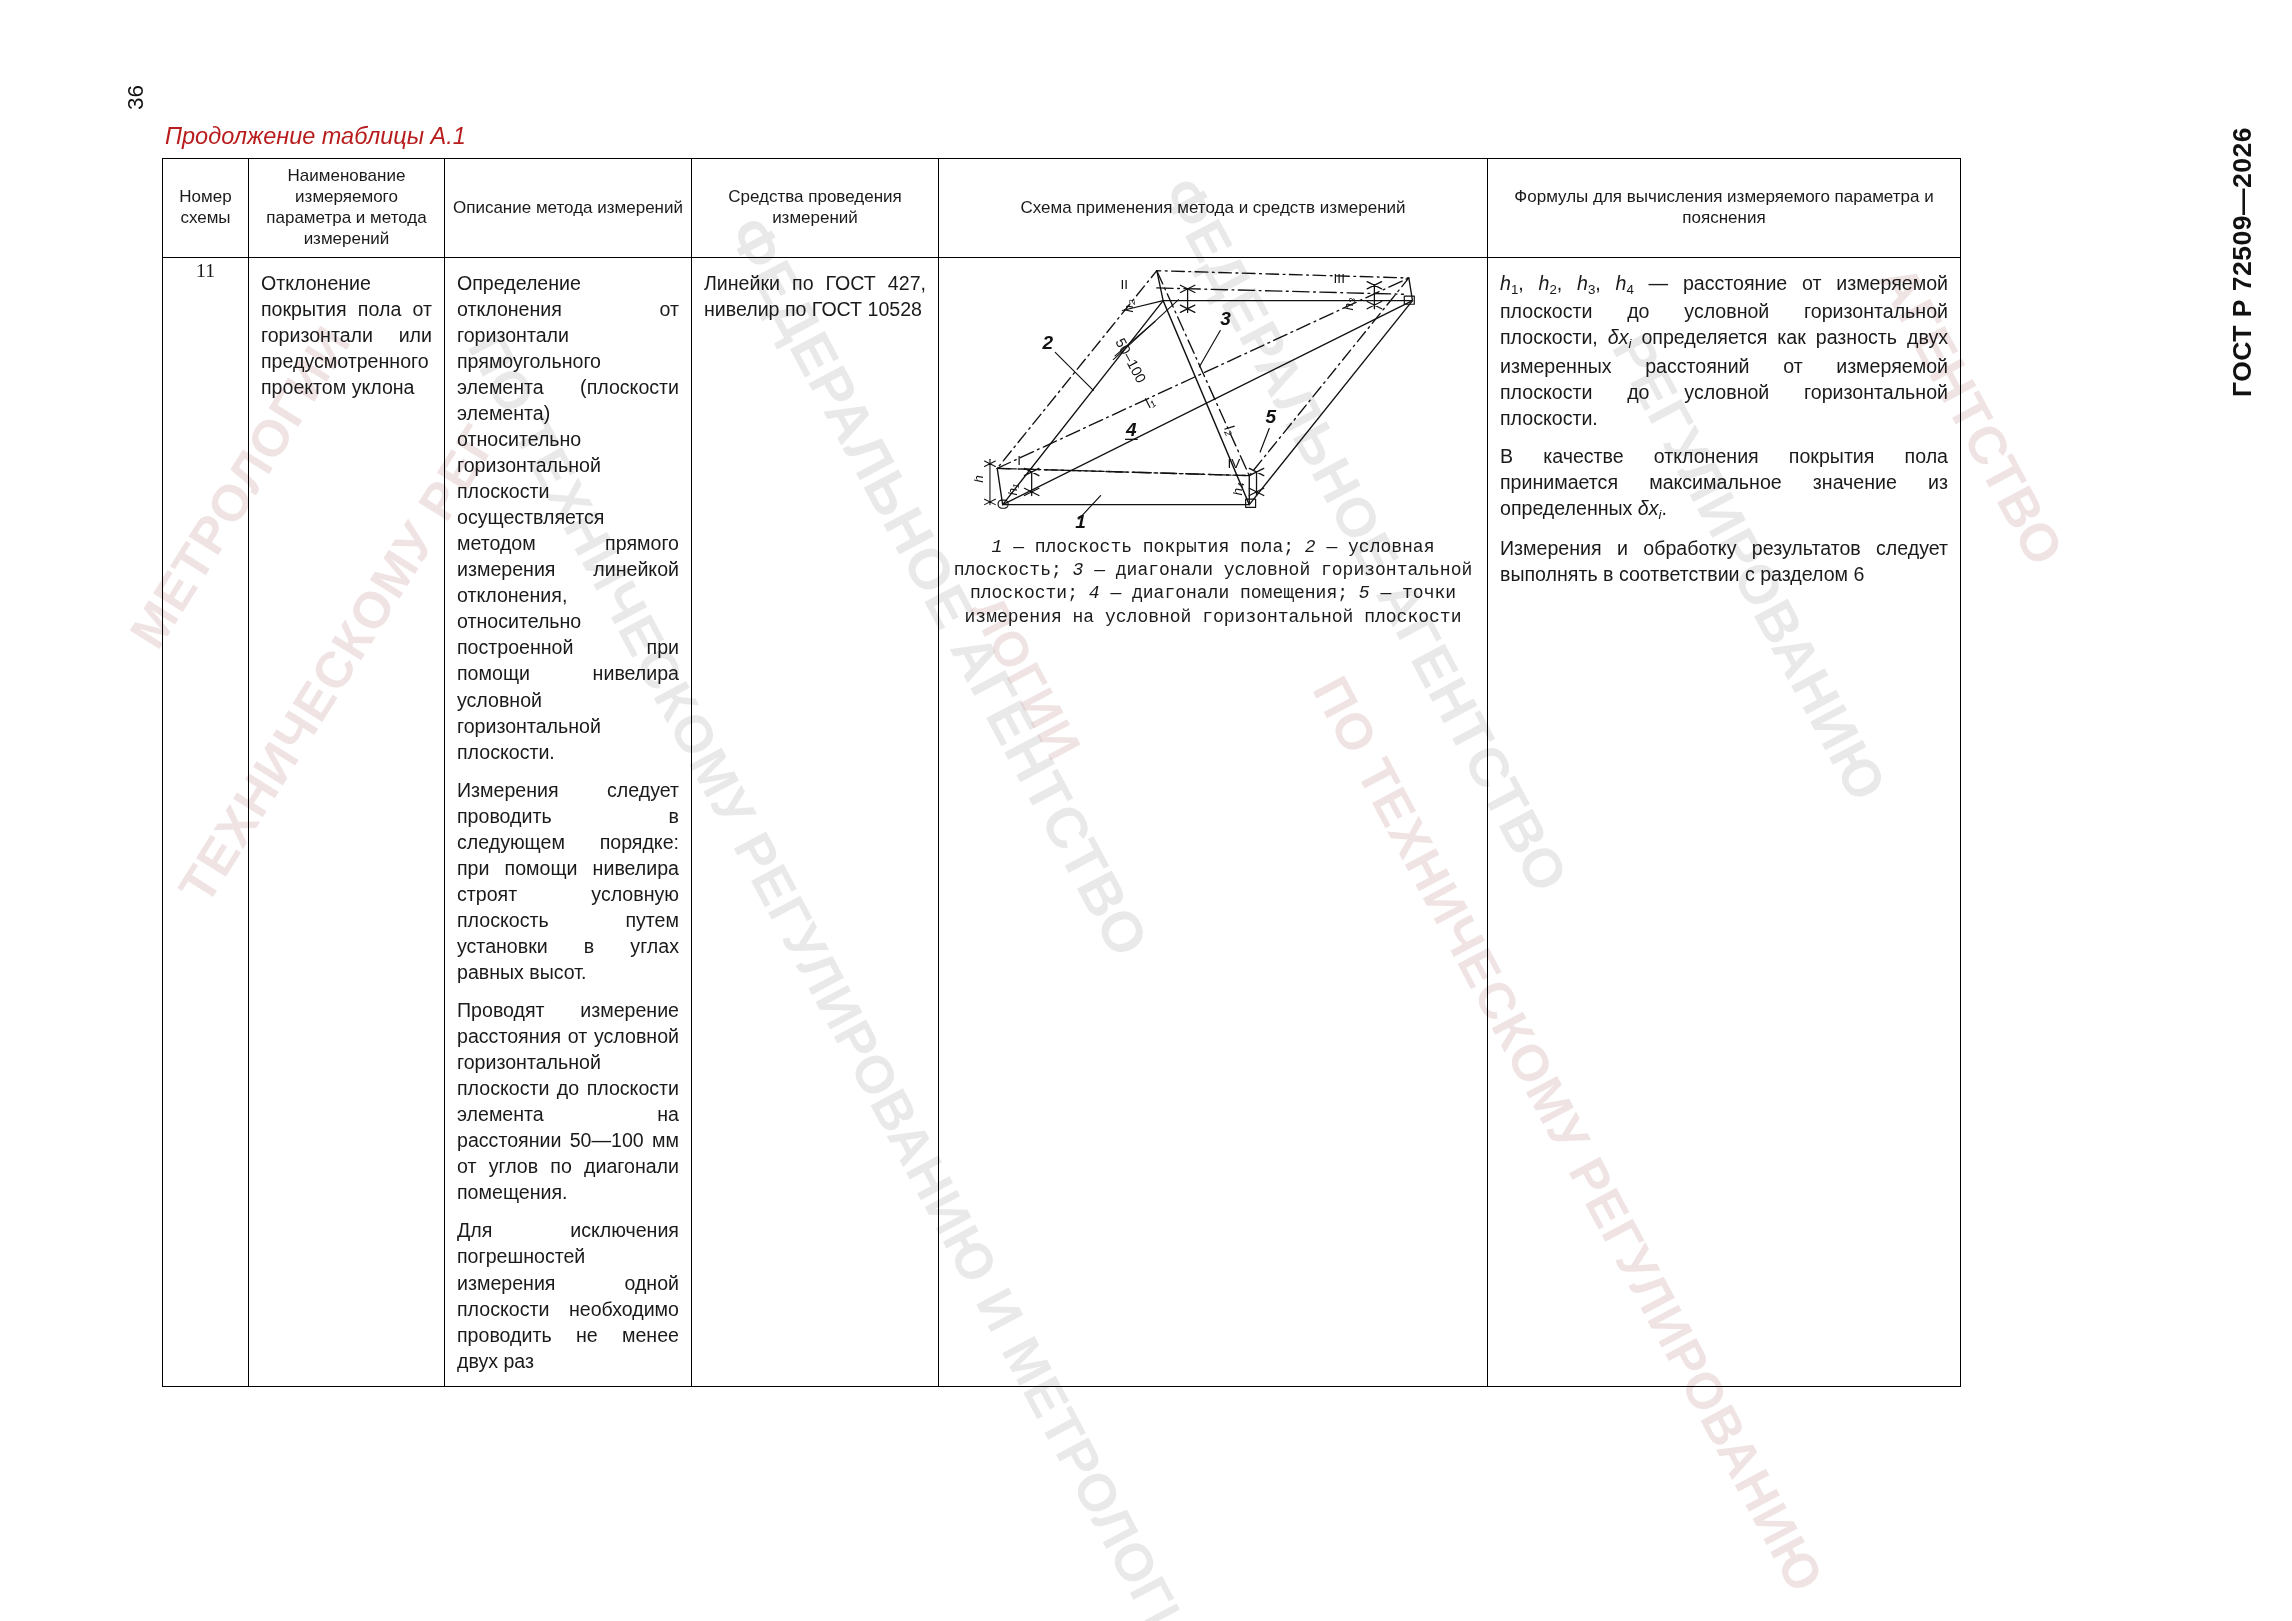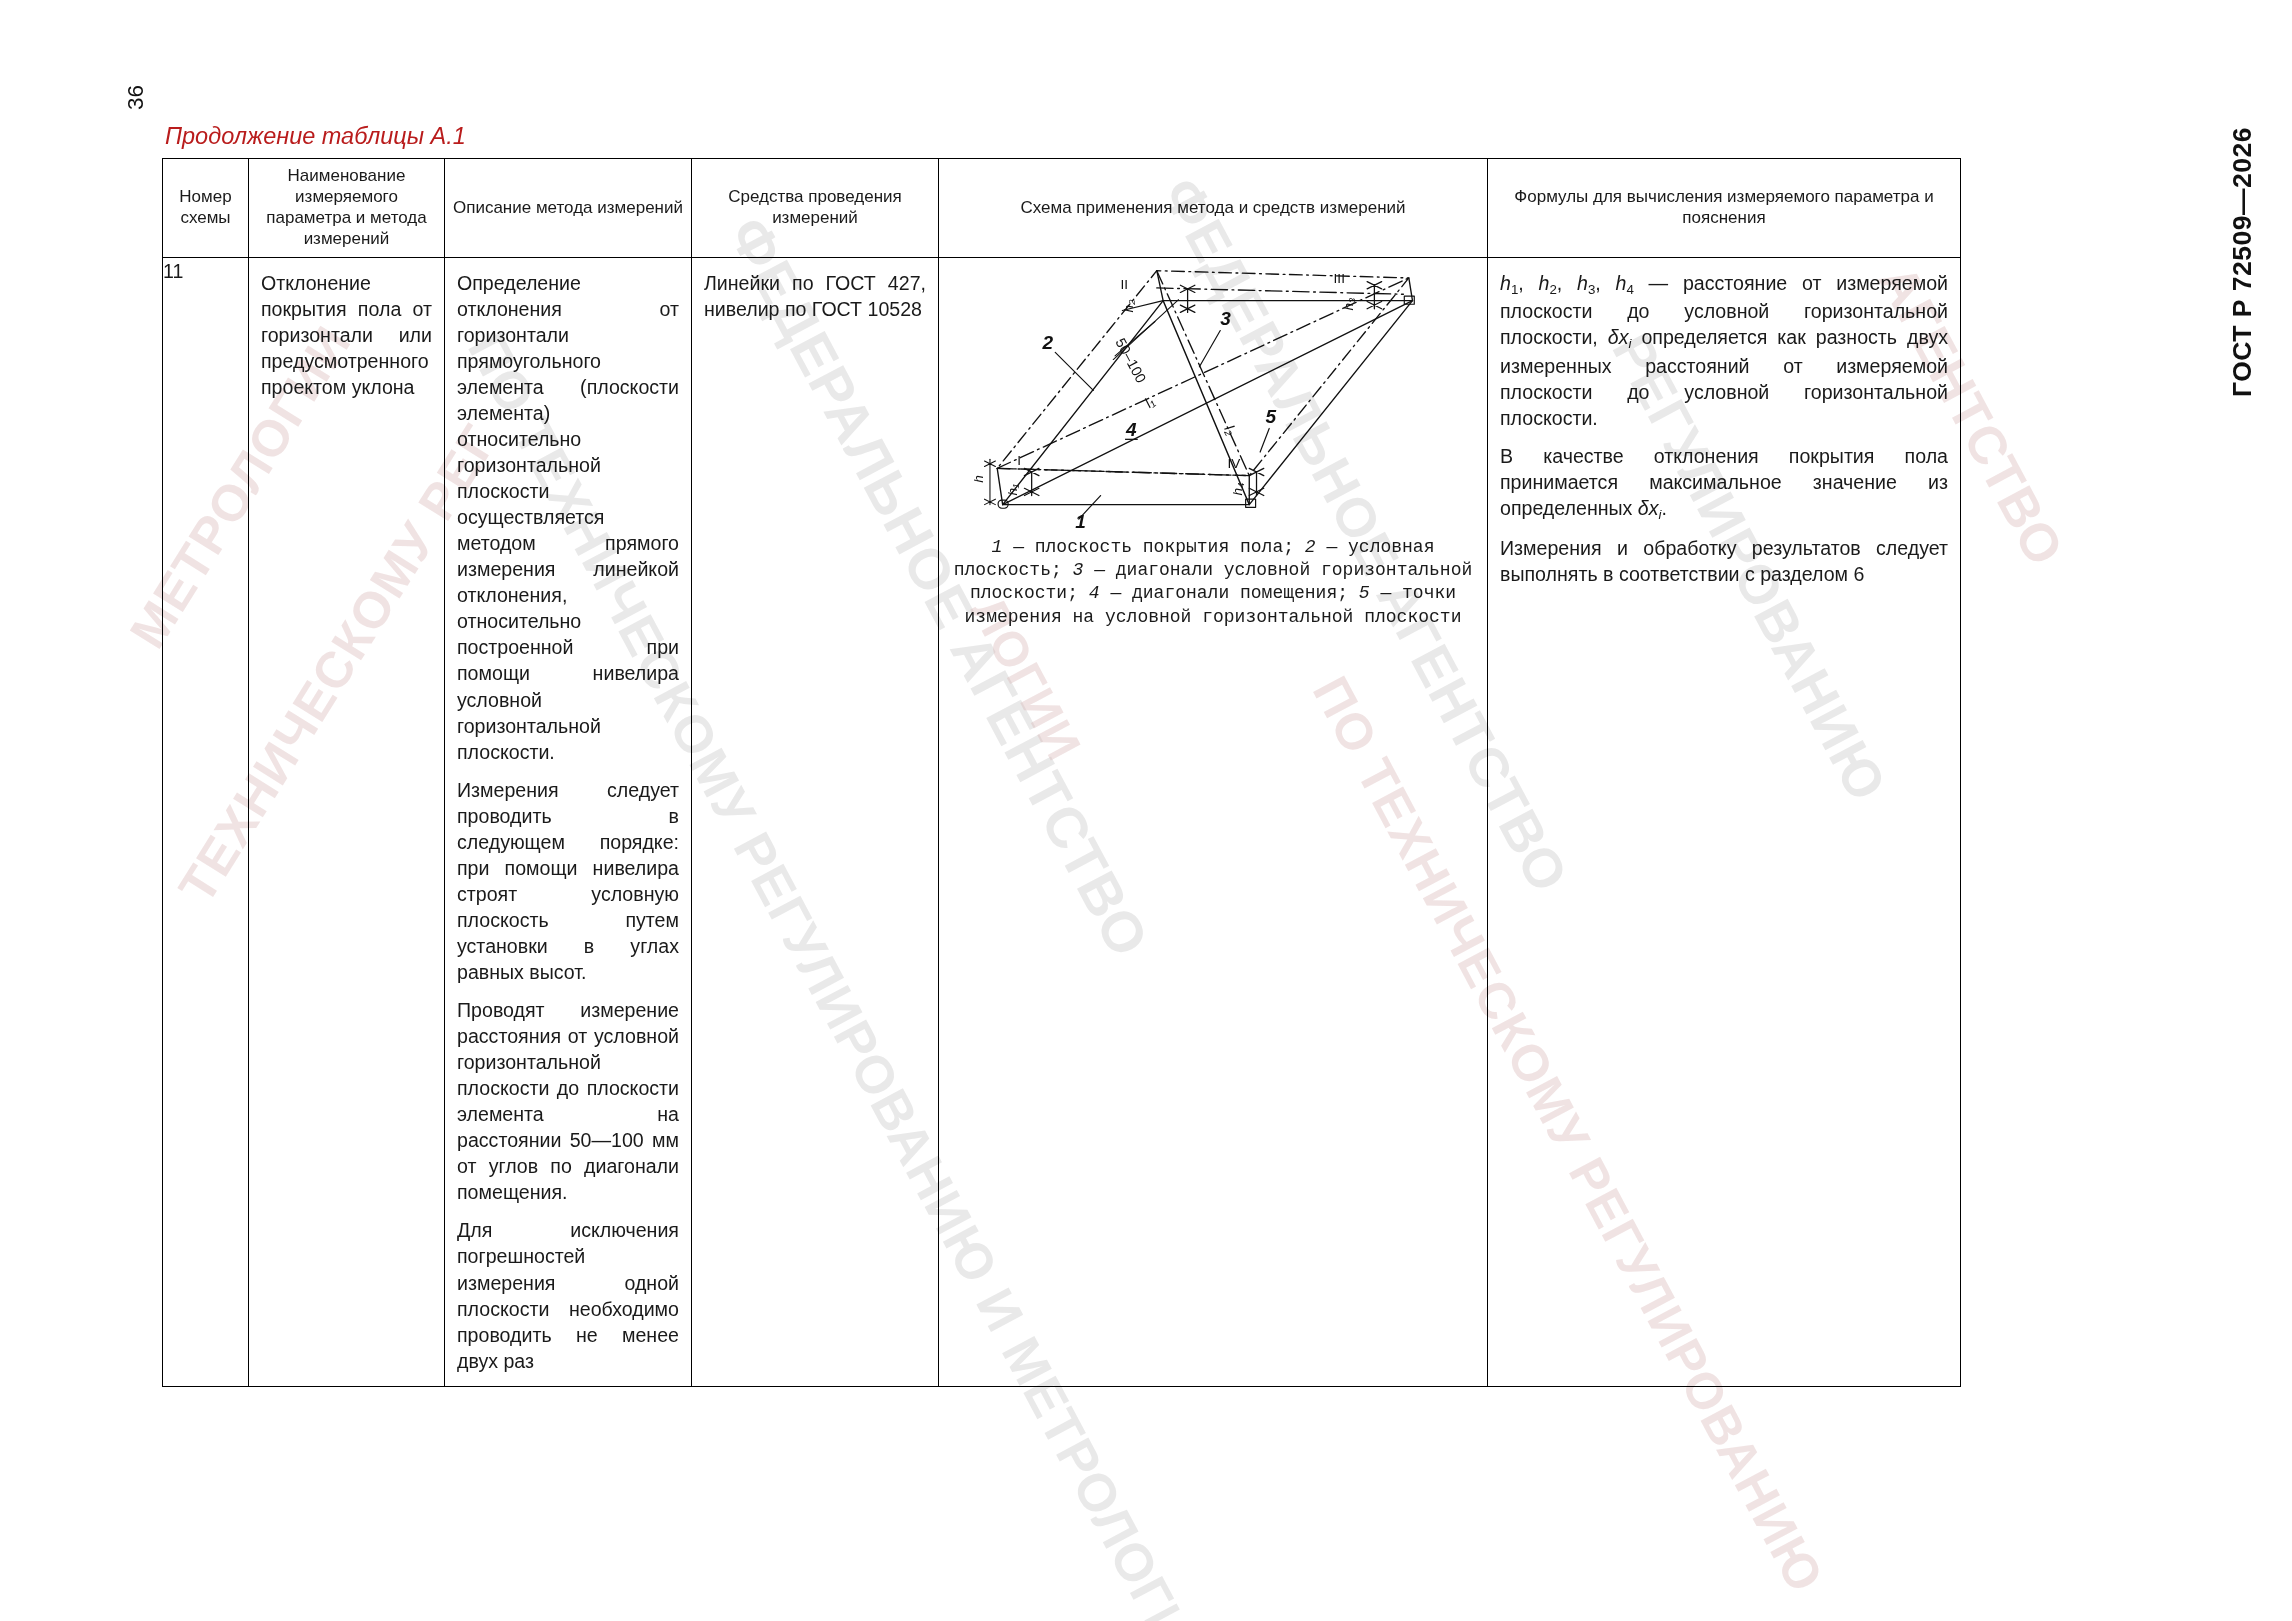--- a/index.html
+++ b/index.html
@@ -115,22 +115,24 @@
   col.c4 { width: 247px; }
   col.c5 { width: 549px; }
   col.c6 { width: 473px; }
 
   td.cell {
     padding: 9.8px 11.8px 13.7px 11.8px;
     font-size: 19.6px;
     line-height: 1.33;
   }
   td.num {
+    text-align: center;
     font-size: 19.6px;
     padding-top: 11.8px;
+    font-family: Liberation Serif, serif;
   }
   .just {
     text-align: justify;
     text-align-last: left;
     hyphens: none;
   }
   .just p {
     margin: 12px;
   }
 

